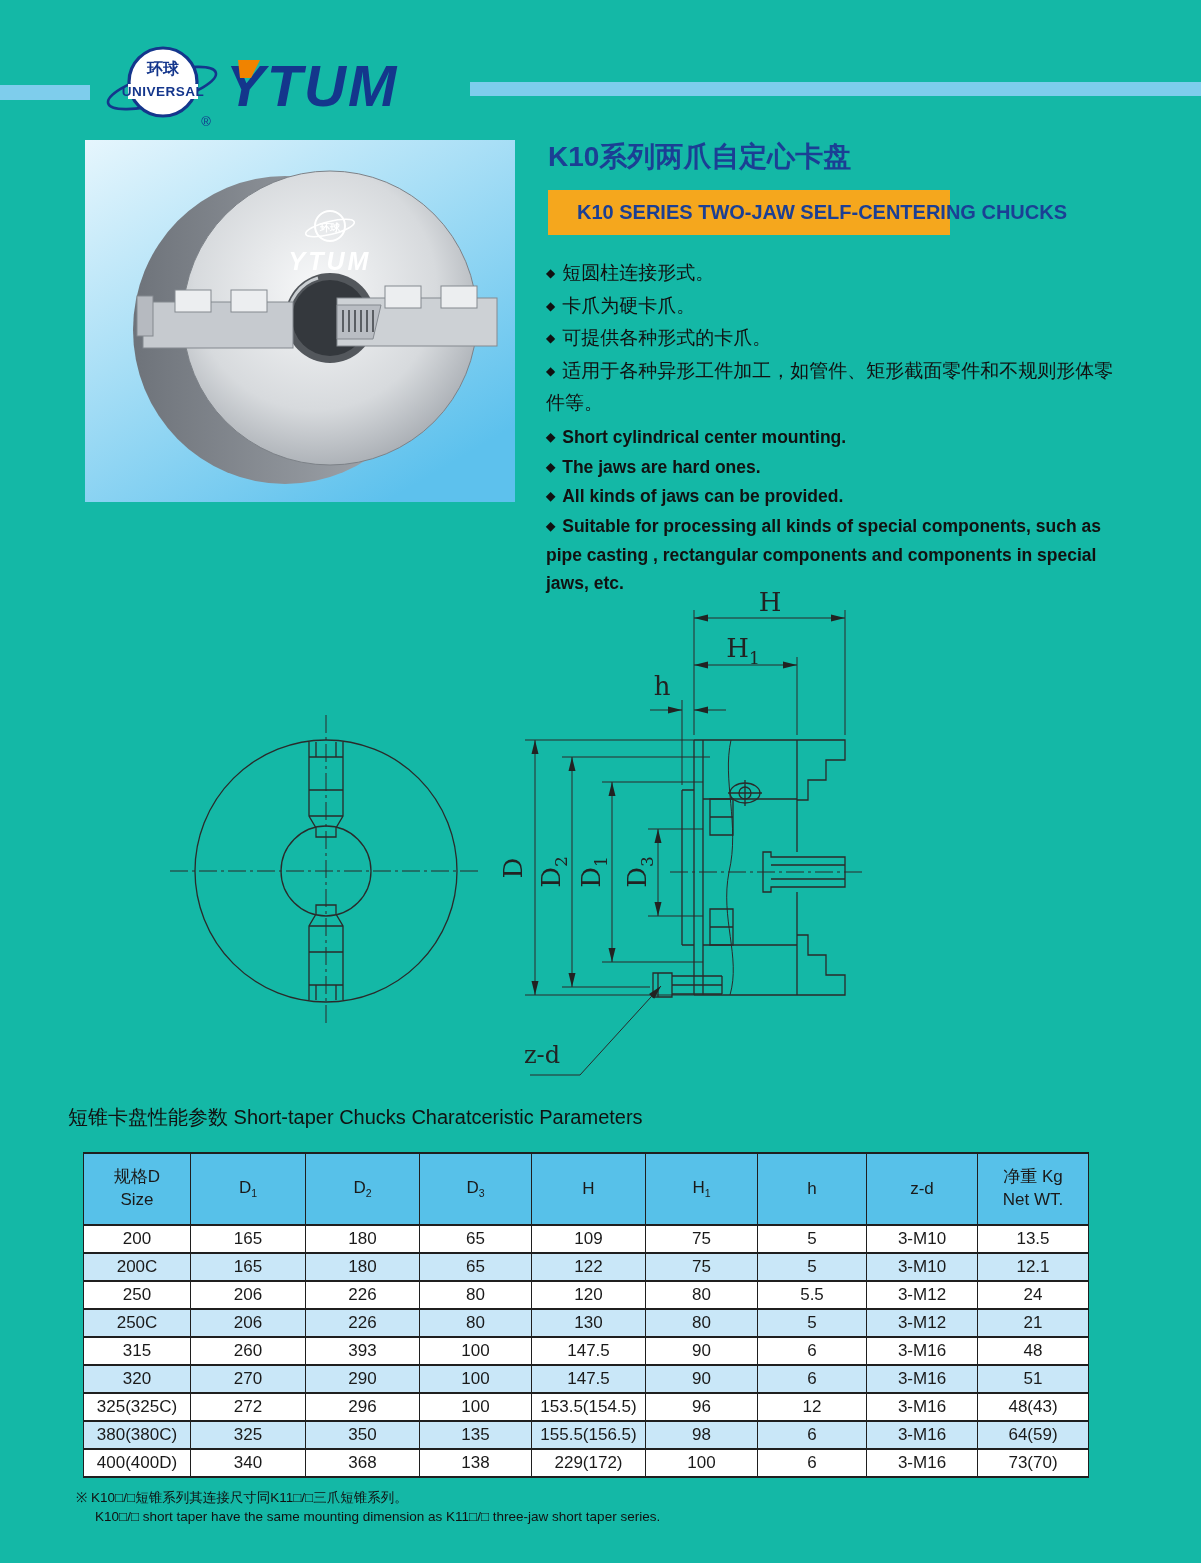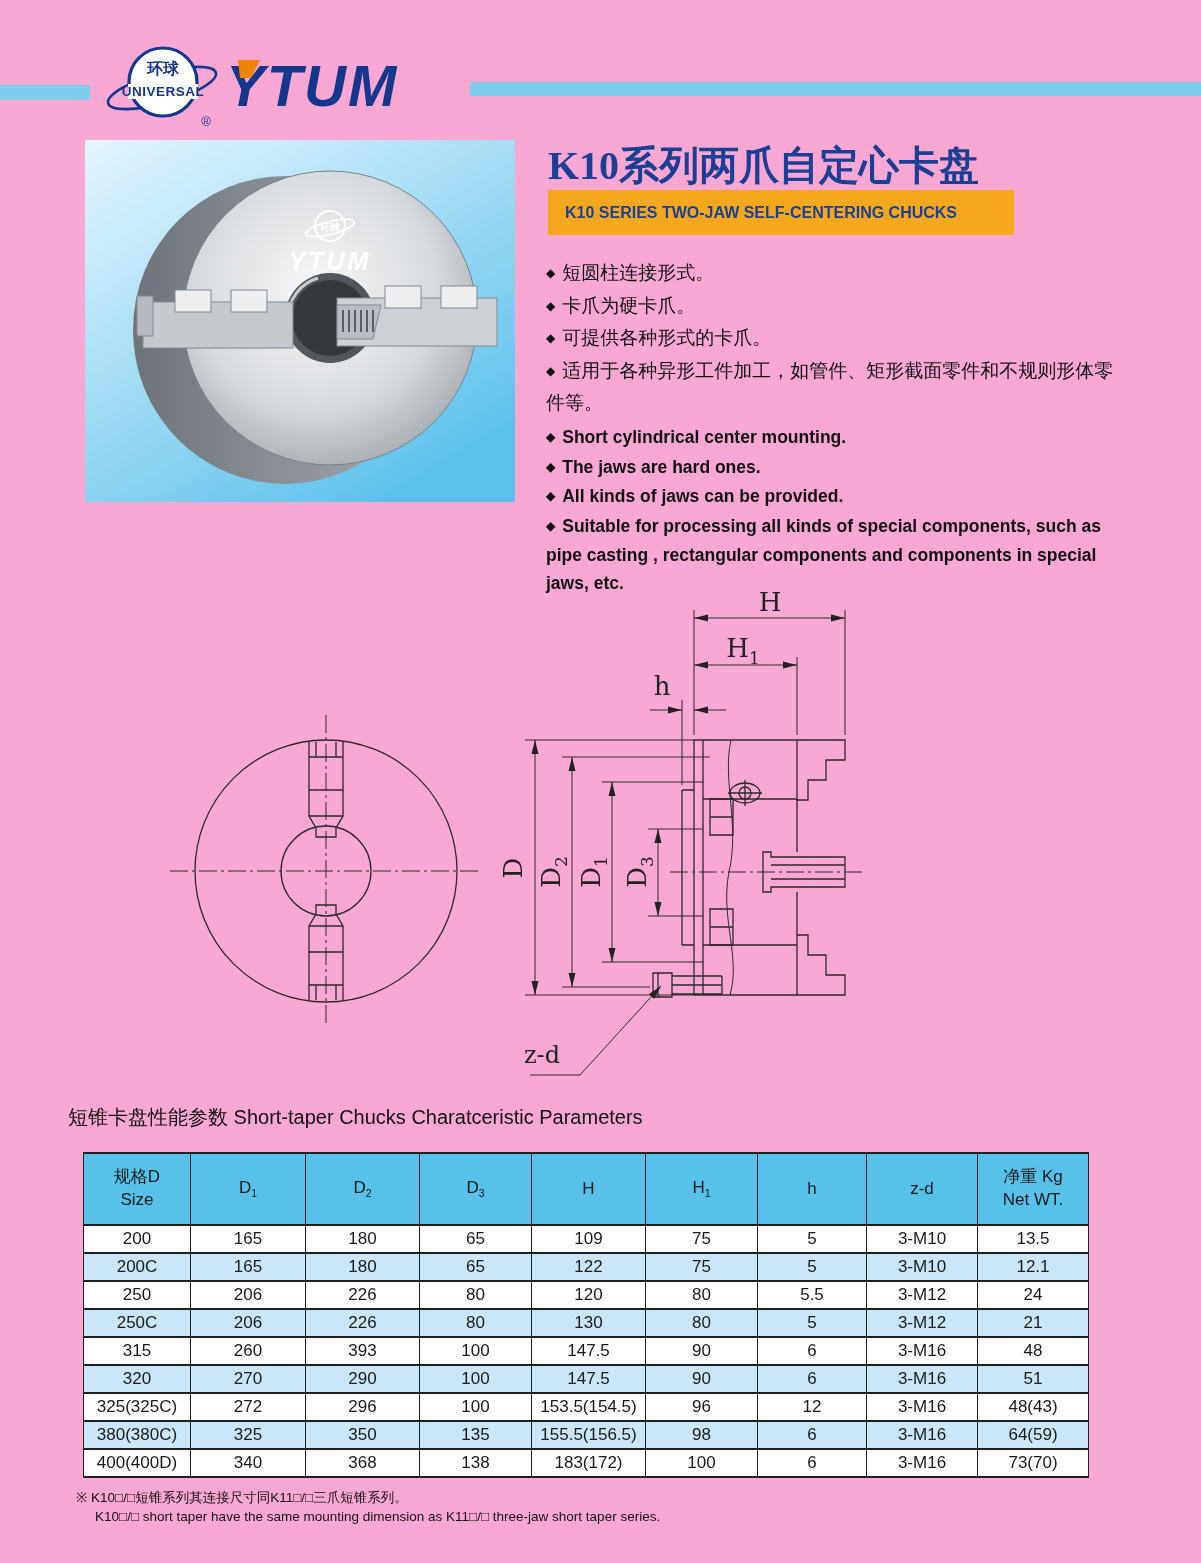--- a/index.html
+++ b/index.html
@@ -1,28 +1,28 @@
 <!DOCTYPE html>
 <html style="--brand-blue: #14368c; --title-blue: #1b3f94; --accent-orange: #f5a71d; --logo-orange: #f08300; --bar-cyan: #7ecdec; --table-header-blue: #57c1e9; --row-alt-blue: #c9e7f8; --table-line: #1f1f1f; --drawing-line: #2a2a2a; --text-dark: #1a1a1a;"><head>
 <meta charset="utf-8">
 <style>
   html,body{margin:0;padding:0;background:#fff;}
-  .page{position:relative;width:1201px;height:1563px;background:#f9a8d4;overflow:hidden;
+  .page{position:relative;width:1201px;height:1563px;background:#14b8a6;overflow:hidden;
         font-family:"Liberation Sans",sans-serif;color:#1a1a1a;}
   .bar{position:absolute;background:var(--bar-cyan);}
   .bar-left{left:0;top:85px;width:90px;height:15px;}
   .bar-right{left:470px;top:82px;width:731px;height:14px;}
   .logo-globe{position:absolute;left:100px;top:38px;}
   .wordmark{position:absolute;left:226px;top:50px;}
   .photo{position:absolute;left:85px;top:140px;width:430px;height:362px;}
   .title-zh{position:absolute;left:548px;top:138px;width:560px;margin:0;
-            font-size:40px;font-weight:bold;color:var(--title-blue);font-family:Liberation Serif, serif;}
-  .banner{position:absolute;left:548px;top:190px;width:466px;height:45px;
+            font-size:28px;font-weight:bold;color:var(--title-blue);}
+  .banner{position:absolute;left:548px;top:190px;width:402px;height:45px;
           background:var(--accent-orange);color:var(--title-blue);
-          font-size:16px;font-weight:bold;line-height:45px;padding-left:17px;
+          font-size:20px;font-weight:bold;line-height:45px;padding-left:29px;
           box-sizing:border-box;white-space:nowrap;}
   ul.features{position:absolute;margin:0;padding:0;list-style:none;width:570px;}
   ul.features li{margin:0;padding:0;}
   .features-zh{left:546px;top:258px;font-size:19px;line-height:29.5px;color:#111;}
   .features-en{left:546px;top:424px;font-size:17.5px;line-height:27.5px;color:#111;font-weight:bold;}
   .bullet{font-size:12px;margin-right:7px;position:relative;top:-2px;color:#111;}
   .drawing{position:absolute;left:110px;top:585px;width:900px;height:510px;}
   .drawing svg text{font-family:"DejaVu Serif","Liberation Serif",serif;fill:#222;}
   .table-title{position:absolute;left:68px;top:1104px;margin:0;font-size:20px;
                font-weight:normal;color:#111;}
@@ -330,21 +330,21 @@
           <td>98</td>
           <td>6</td>
           <td>3-M16</td>
           <td>64(59)</td>
         </tr>
         <tr>
           <td>400(400D)</td>
           <td>340</td>
           <td>368</td>
           <td>138</td>
-          <td>183(172)</td>
+          <td>229(172)</td>
           <td>100</td>
           <td>6</td>
           <td>3-M16</td>
           <td>73(70)</td>
         </tr>
       </tbody>
   </table>
 
   <div class="footnote">
     <div>※ K10□/□短锥系列其连接尺寸同K11□/□三爪短锥系列。</div>

